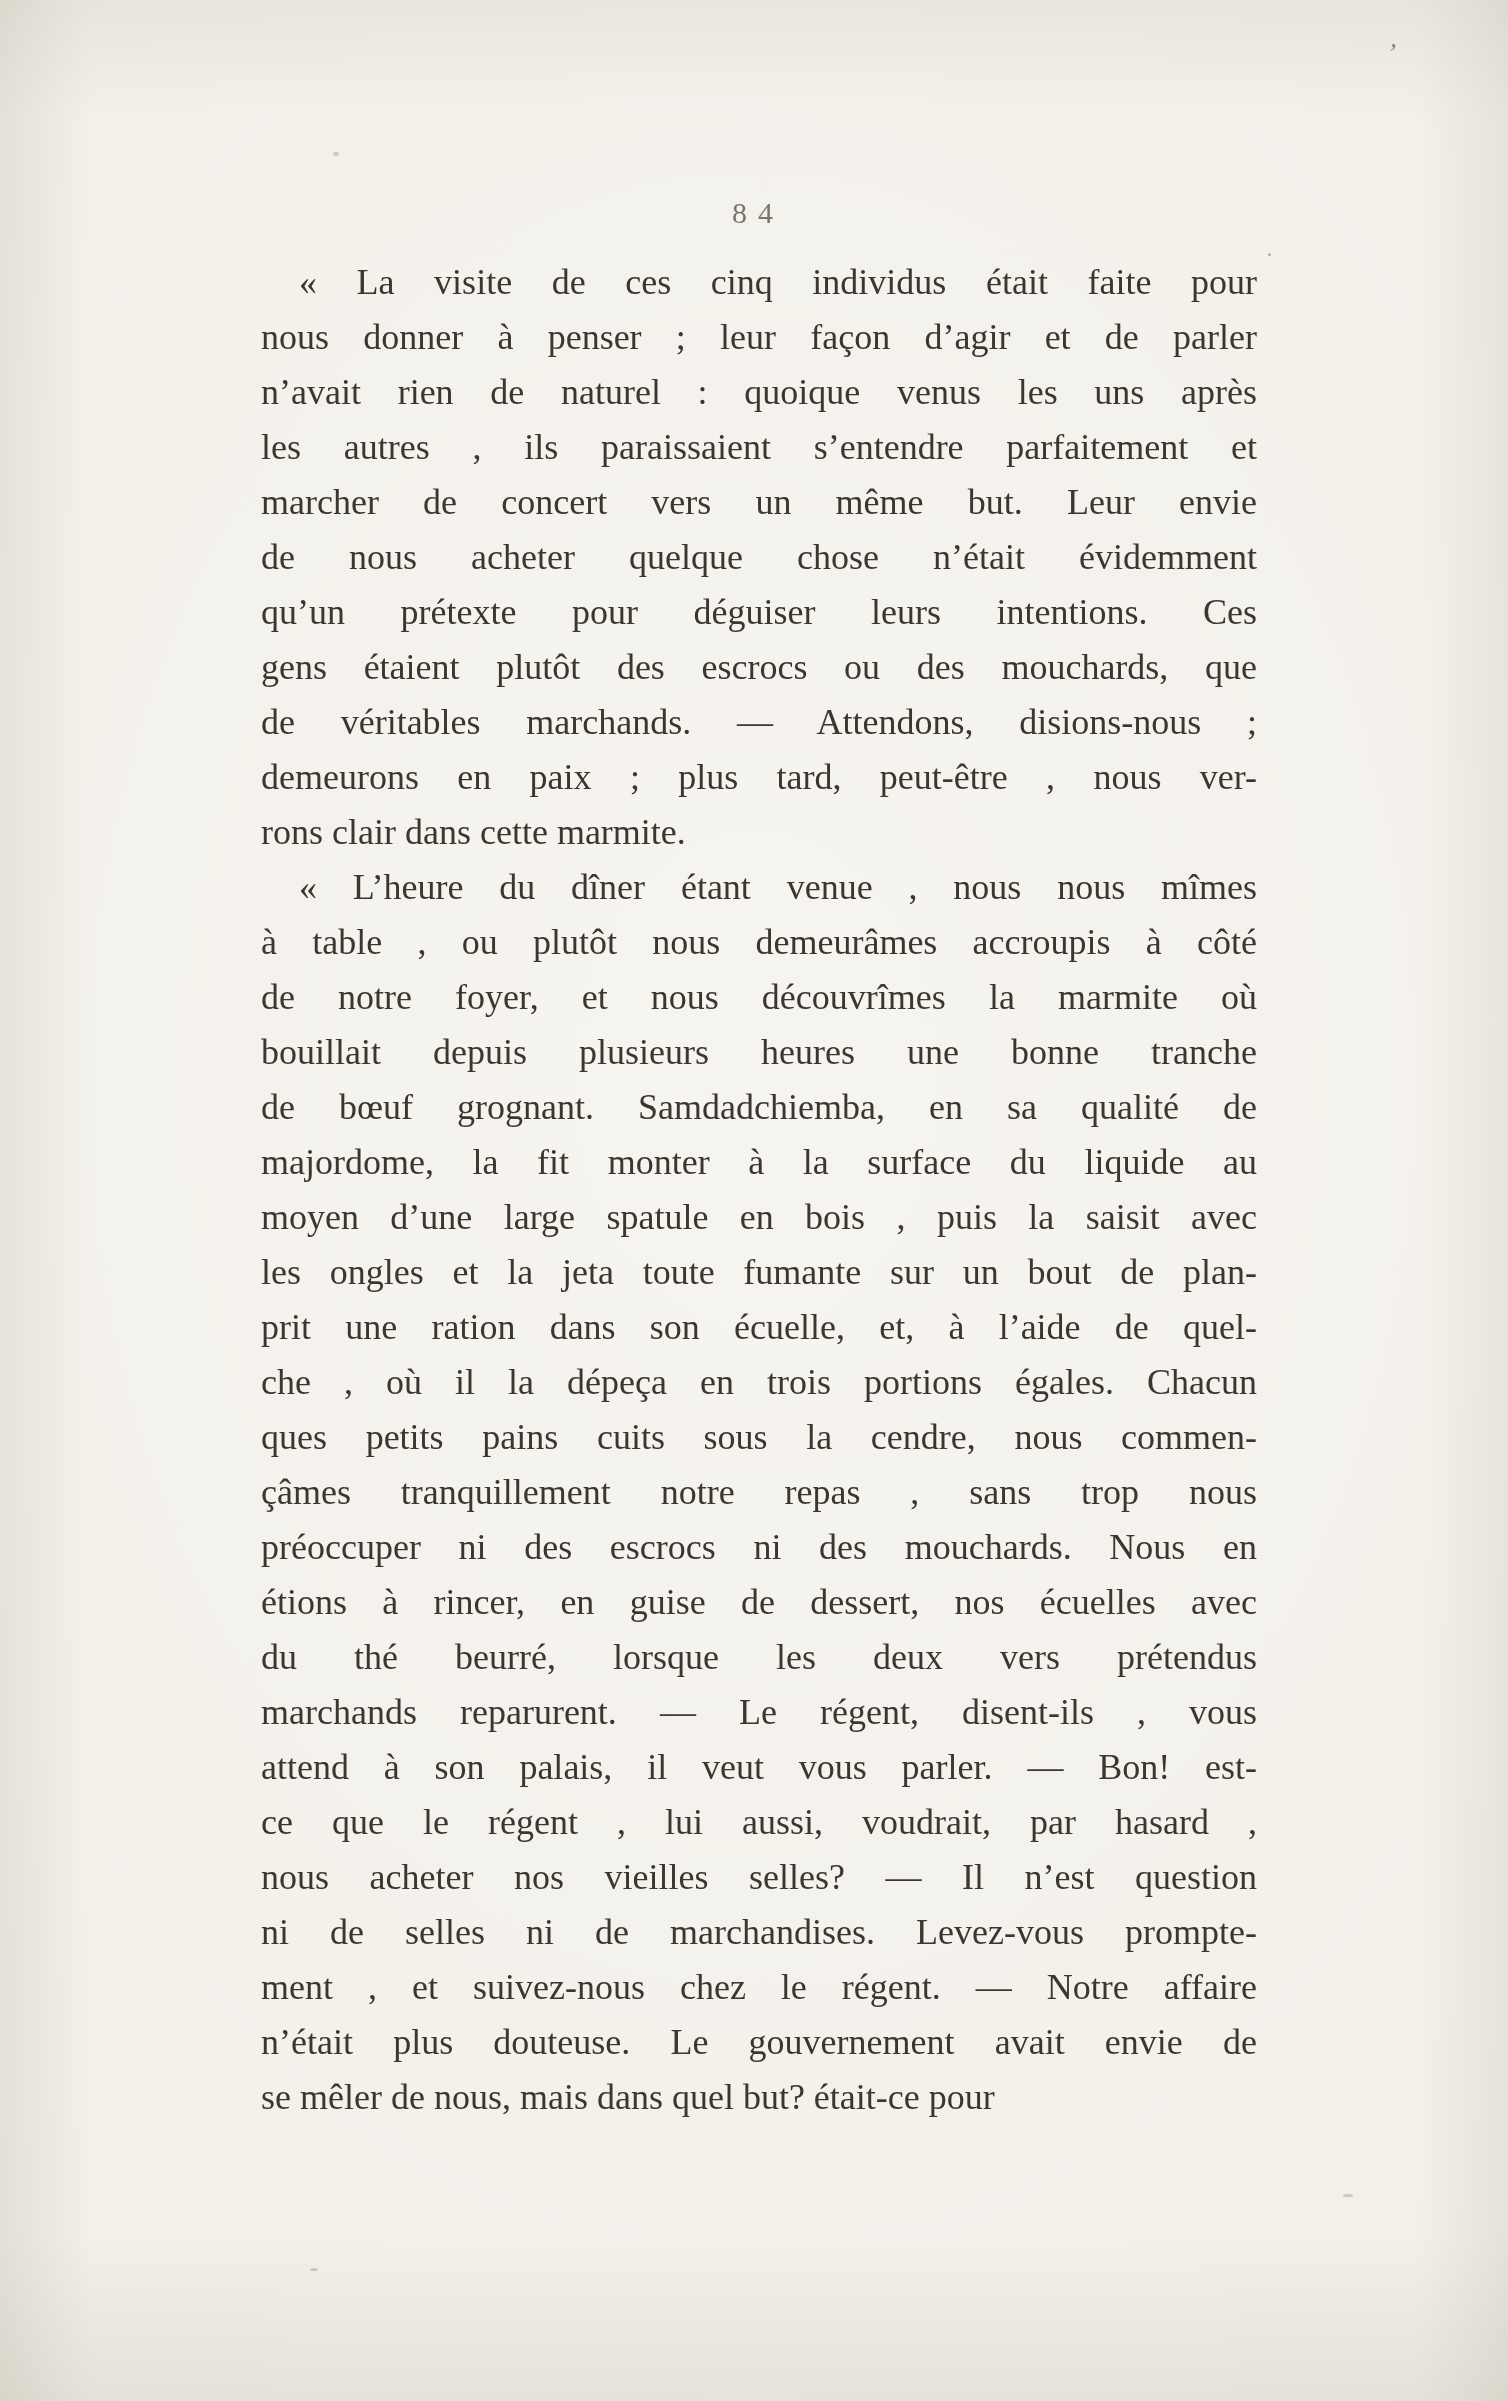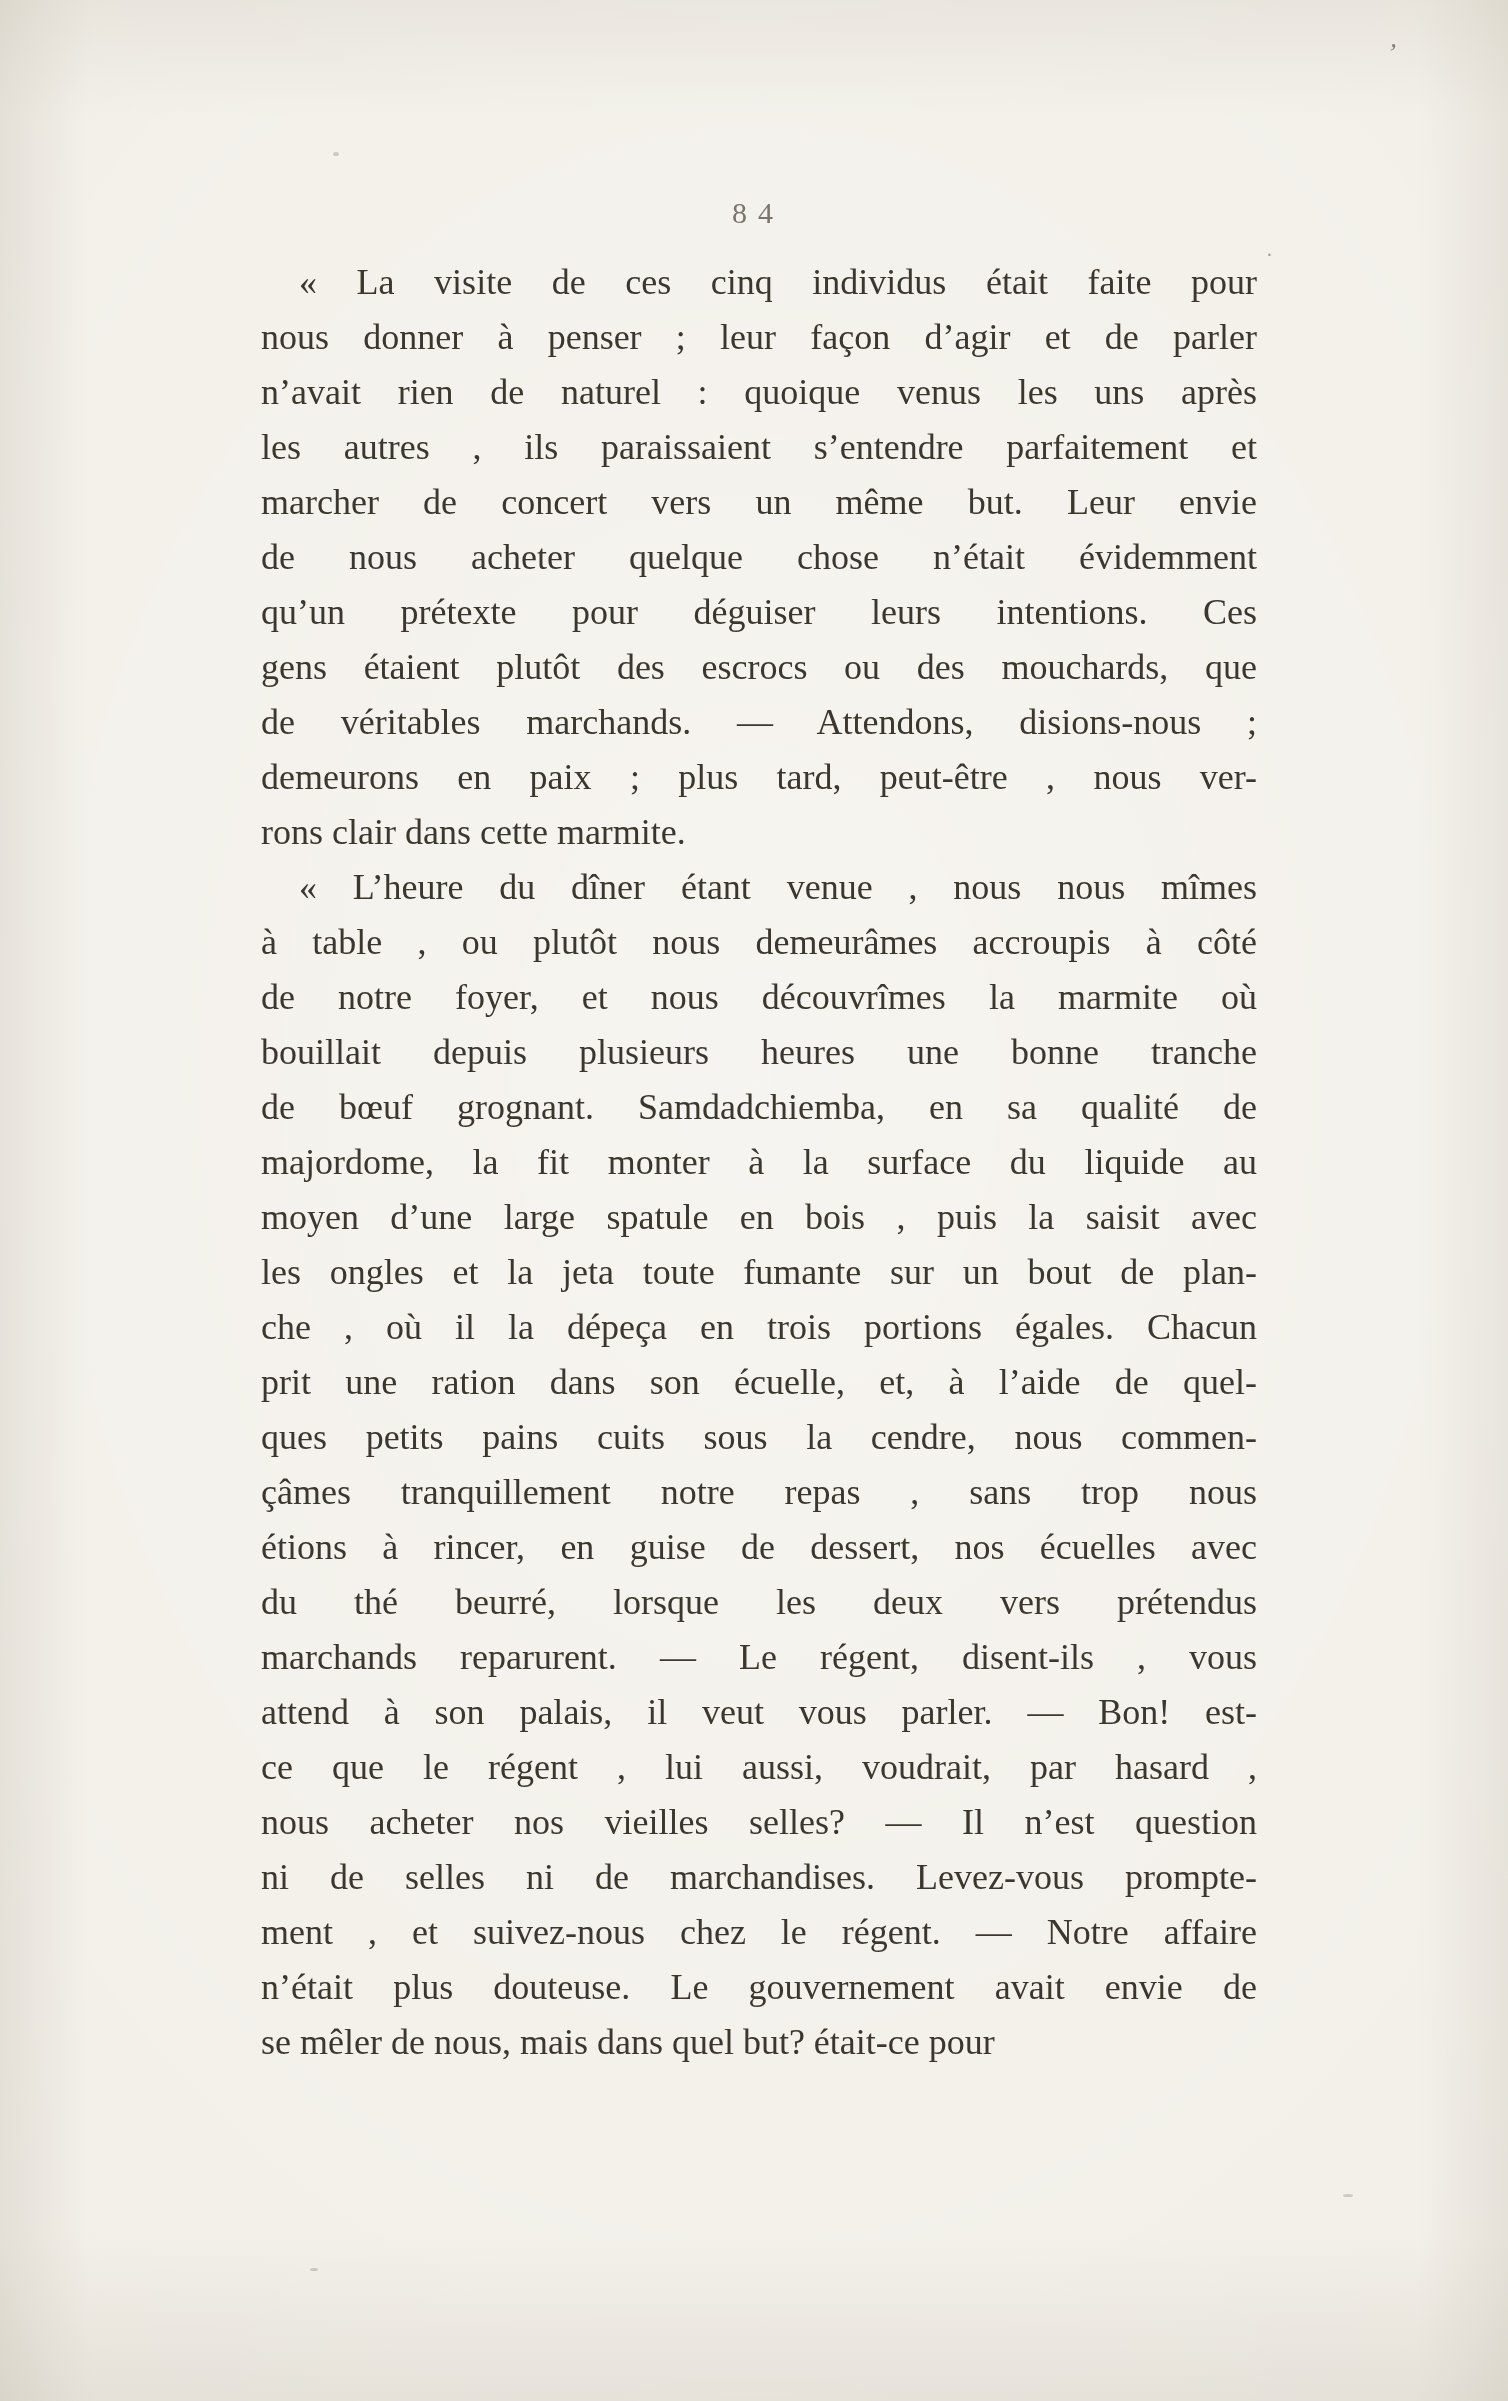--- a/index.html
+++ b/index.html
@@ -111,24 +111,25 @@
 
     <div>
       <div class="line indent">« L’heure du dîner étant venue , nous nous mîmes</div>
       <div class="line">à table , ou plutôt nous demeurâmes accroupis à côté</div>
       <div class="line">de notre foyer, et nous découvrîmes la marmite où</div>
       <div class="line">bouillait depuis plusieurs heures une bonne tranche</div>
       <div class="line">de bœuf grognant. Samdadchiemba, en sa qualité de</div>
       <div class="line">majordome, la fit monter à la surface du liquide au</div>
       <div class="line">moyen d’une large spatule en bois , puis la saisit avec</div>
       <div class="line">les ongles et la jeta toute fumante sur un bout de plan-</div>
+      <div class="line">prit une ration dans son écuelle, et, à l’aide de quel-</div>
       <div class="line">che , où il la dépeça en trois portions égales. Chacun</div>
-      <div class="line">prit une ration dans son écuelle, et, à l’aide de quel-</div>
       <div class="line">ques petits pains cuits sous la cendre, nous commen-</div>
       <div class="line">çâmes tranquillement notre repas , sans trop nous</div>
+      <div class="line">préoccuper ni des escrocs ni des mouchards. Nous en</div>
       <div class="line">étions à rincer, en guise de dessert, nos écuelles avec</div>
       <div class="line">du thé beurré, lorsque les deux vers prétendus</div>
       <div class="line">marchands reparurent. — Le régent, disent-ils , vous</div>
       <div class="line">attend à son palais, il veut vous parler. — Bon! est-</div>
       <div class="line">ce que le régent , lui aussi, voudrait, par hasard ,</div>
       <div class="line">nous acheter nos vieilles selles? — Il n’est question</div>
       <div class="line">ni de selles ni de marchandises. Levez-vous prompte-</div>
       <div class="line">ment , et suivez-nous chez le régent. — Notre affaire</div>
       <div class="line">n’était plus douteuse. Le gouvernement avait envie de</div>
       <div class="line last">se mêler de nous, mais dans quel but? était-ce pour</div>

